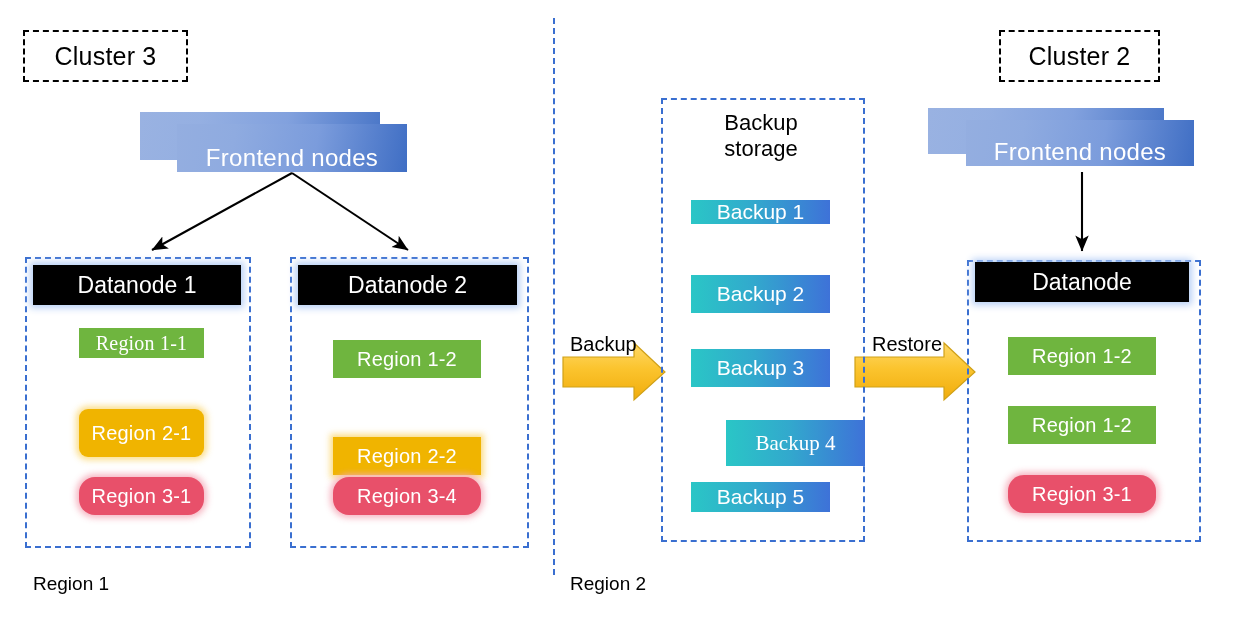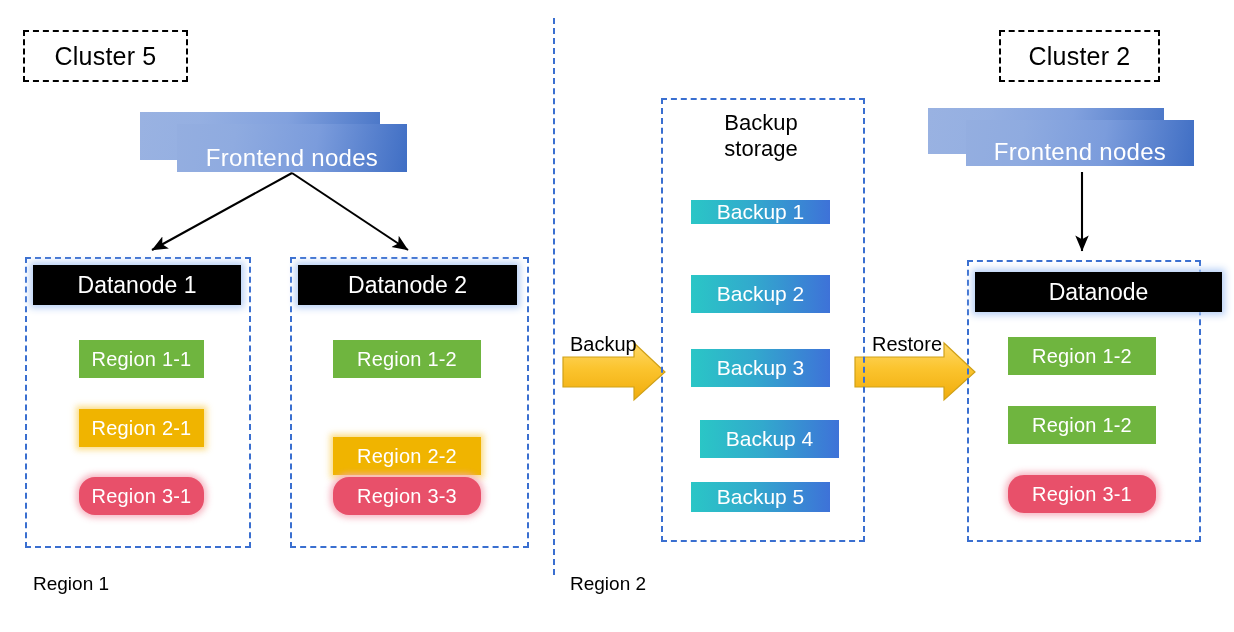--- a/index.html
+++ b/index.html
@@ -144,21 +144,21 @@
     <line x1="292" y1="173" x2="408" y2="250" stroke="#000000" stroke-width="2.1" marker-end="url(#arrowhead)"></line>
 
     <line x1="1082" y1="172" x2="1082" y2="251" stroke="#000000" stroke-width="2.1" marker-end="url(#arrowhead)"></line>
 
     <path d="M563,357 L634,357 L634,343 L665,372 L634,400 L634,387 L563,387 Z" fill="url(#blockArrowGrad)" stroke="#d0a118" stroke-width="1.2"></path>
 
     <path d="M855,357 L944,357 L944,343 L975,372 L944,400 L944,387 L855,387 Z" fill="url(#blockArrowGrad)" stroke="#d0a118" stroke-width="1.2"></path>
   </svg>
 
   <div class="cluster-tag abs" style="left:23px; top:30px; width:161px; height:48px;">
-    <span>Cluster 5</span>
+    <span>Cluster 3</span>
   </div>
 
   <div class="cluster-tag abs" style="left:999px; top:30px; width:157px; height:48px;">
     <span>Cluster 2</span>
   </div>
 
   <div class="frontend-stack" style="left:0; top:0;">
     <div class="fe-card fe-back abs" style="left:140px; top:112px; width:240px; height:48px;"></div>
     <div class="fe-card fe-front abs" style="left:177px; top:124px; width:230px; height:48px;">
       <span>Frontend nodes</span>
@@ -169,76 +169,76 @@
     <div class="fe-card fe-back abs" style="left:928px; top:108px; width:236px; height:46px;"></div>
     <div class="fe-card fe-front abs" style="left:966px; top:120px; width:228px; height:46px;">
       <span>Frontend nodes</span>
     </div>
   </div>
 
   <div class="dash-box abs" style="left:25px; top:257px; width:222px; height:287px;"></div>
   <div class="datanode-bar" style="left:33px; top:265px; width:208px; height:40px;">
     <span>Datanode 1</span>
   </div>
-  <div class="region-chip region-green" style="left:79px; top:340px; width:125px; height:38px;">
+  <div class="region-chip region-green" style="left:79px; top:328px; width:125px; height:30px;font-family:Liberation Serif, serif;">
     <span>Region 1-1</span>
   </div>
-  <div class="region-chip region-amber" style="left:79px; top:409px; width:125px; height:38px;">
+  <div class="region-chip region-amber" style="left:79px; top:409px; width:125px; height:48px;border-radius:9px;">
     <span>Region 2-1</span>
   </div>
   <div class="region-chip region-red" style="left:79px; top:477px; width:125px; height:38px;">
     <span>Region 3-1</span>
   </div>
 
   <div class="dash-box abs" style="left:290px; top:257px; width:235px; height:287px;"></div>
   <div class="datanode-bar" style="left:298px; top:265px; width:219px; height:40px;">
     <span>Datanode 2</span>
   </div>
   <div class="region-chip region-green" style="left:333px; top:340px; width:148px; height:38px;">
     <span>Region 1-2</span>
   </div>
   <div class="region-chip region-amber" style="left:333px; top:409px; width:148px; height:38px;margin-top:28px;">
     <span>Region 2-2</span>
   </div>
   <div class="region-chip region-red" style="left:333px; top:477px; width:148px; height:38px;">
-    <span>Region 3-3</span>
+    <span>Region 3-4</span>
   </div>
 
   <div class="divider" style="left:553px; top:18px; height:557px;"></div>
 
   <div class="dash-box abs" style="left:661px; top:98px; width:200px; height:440px;"></div>
   <div class="caption" style="left:661px; top:110px; width:200px;">
     <div>Backup</div>
     <div>storage</div>
   </div>
   <div class="backup-chip" style="left:691px; top:200px; width:139px; height:24px;">
     <span>Backup 1</span>
   </div>
   <div class="backup-chip" style="left:691px; top:275px; width:139px; height:38px;">
     <span>Backup 2</span>
   </div>
   <div class="backup-chip" style="left:691px; top:349px; width:139px; height:38px;">
     <span>Backup 3</span>
   </div>
-  <div class="backup-chip" style="left:700px; top:420px; width:139px; height:38px;">
+  <div class="backup-chip" style="left:726px; top:420px; width:139px; height:46px;font-family:Liberation Serif, serif;">
     <span>Backup 4</span>
   </div>
   <div class="backup-chip" style="left:691px; top:482px; width:139px; height:30px;">
     <span>Backup 5</span>
   </div>
 
   <div class="flow-label" style="left:570px; top:333px;">
     <span>Backup</span>
   </div>
   <div class="flow-label" style="left:872px; top:333px;">
     <span>Restore</span>
   </div>
 
   <div class="dash-box abs" style="left:967px; top:260px; width:230px; height:278px;"></div>
-  <div class="datanode-bar" style="left:975px; top:272px; width:247px; height:40px;">
+  <div class="datanode-bar" style="left:975px; top:262px; width:214px; height:40px;">
     <span>Datanode</span>
   </div>
   <div class="region-chip region-green" style="left:1008px; top:337px; width:148px; height:38px;">
     <span>Region 1-2</span>
   </div>
   <div class="region-chip region-green" style="left:1008px; top:406px; width:148px; height:38px;">
     <span>Region 1-2</span>
   </div>
   <div class="region-chip region-red" style="left:1008px; top:475px; width:148px; height:38px;">
     <span>Region 3-1</span>

